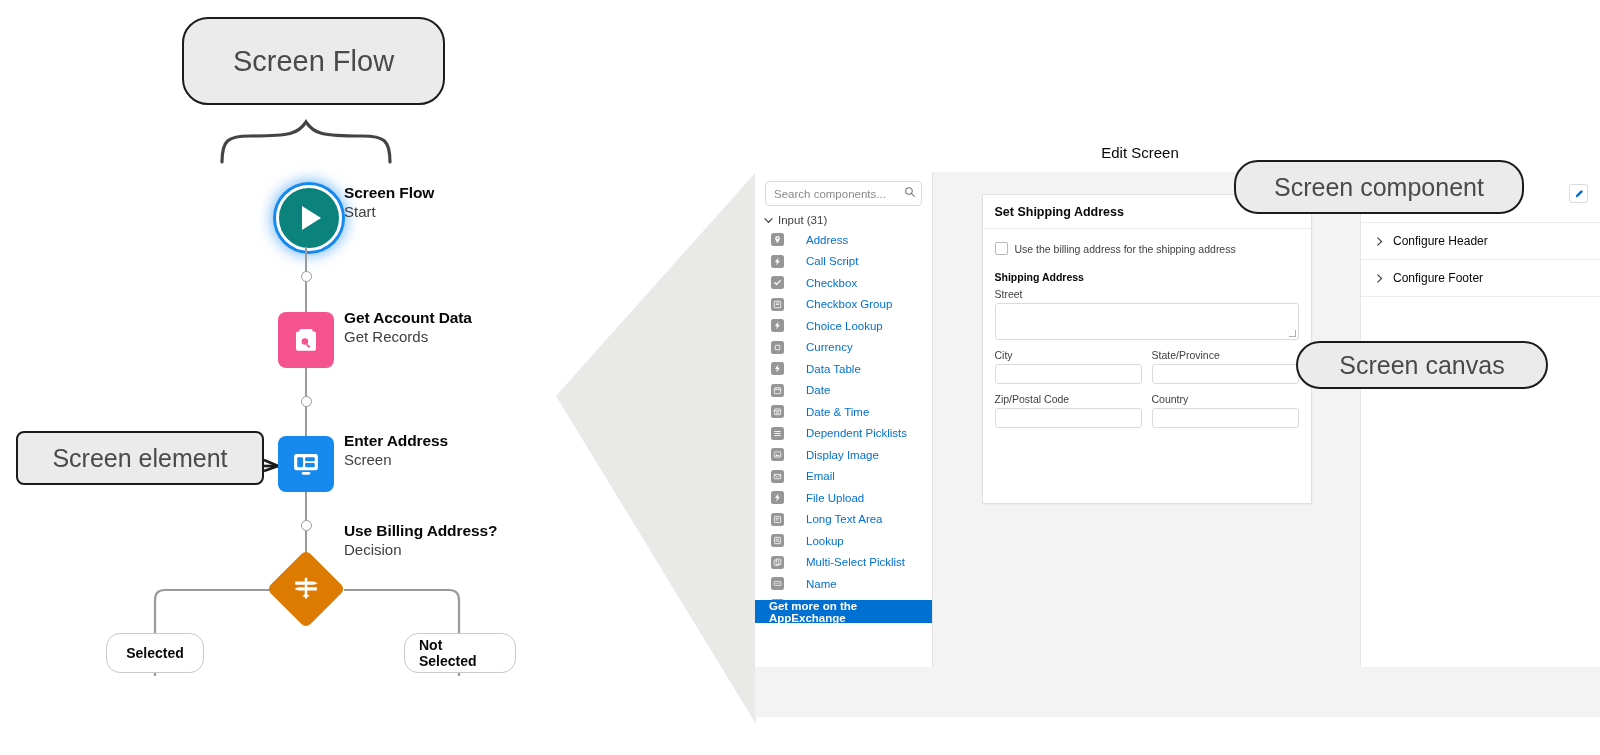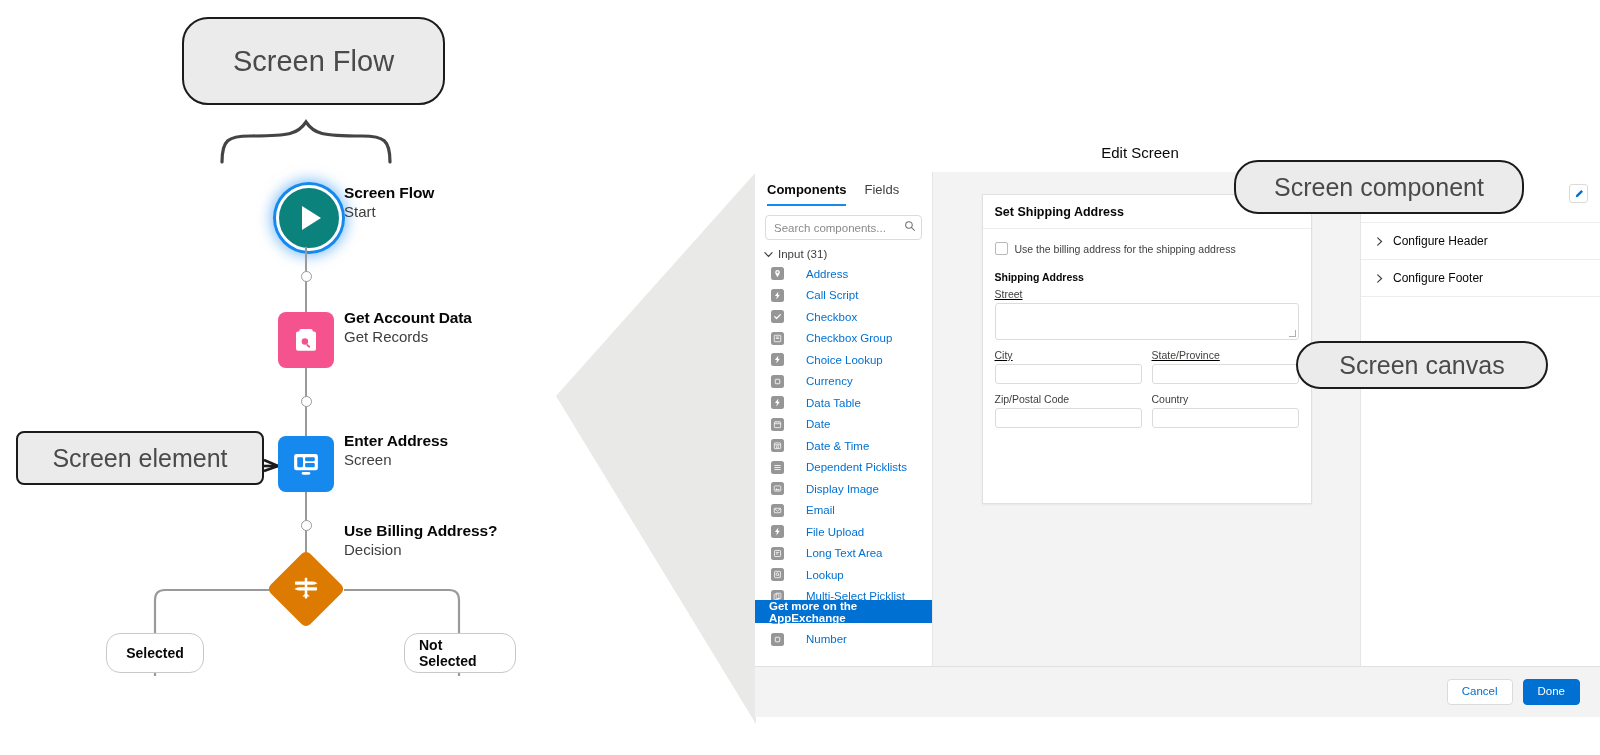--- a/index.html
+++ b/index.html
@@ -134,21 +134,21 @@
   .fld-box{border:1px solid #dddbda;border-radius:3px;background:#fff;box-sizing:border-box;}
   .fld-box.ta{height:37px;position:relative;}
   .fld-box.ta:after{
     content:"";position:absolute;right:2px;bottom:2px;width:6px;height:6px;
     border-right:1px solid #b0b0b0;border-bottom:1px solid #b0b0b0;
     transform:skewX(0deg);
   }
   .fld-box.inp{height:20px;}
   .two-col{display:flex;gap:10px;}
   .two-col>div{flex:1;}
-  .mb10{margin-bottom:9px;text-decoration:underline;}
+  .mb10{margin-bottom:9px;}
   #card-footer{
     border-top:1px solid #ededed;padding:9px 12px;display:flex;align-items:center;
   }
   .btn{
     border:1px solid #dddbda;background:#fff;color:#0070d2;border-radius:4px;
     font-size:11px;padding:4px 11px;cursor:pointer;font-family:"Liberation Sans",sans-serif;
     line-height:1.2;
   }
   .btn.primary{background:#0070d2;border-color:#0070d2;color:#fff;}
   .spacer{flex:1;}
@@ -287,28 +287,20 @@
 </svg>
 
 <div class="abs" id="screen-title">
   <span>Edit Screen</span>
 </div>
 
 <div class="abs" id="editor-panel">
   <div id="panel-body">
 
     <div id="palette">
-      <div id="palette-tabs">
-        <div class="ptab active">
-          <span>Components</span>
-        </div>
-        <div class="ptab">
-          <span>Fields</span>
-        </div>
-      </div>
 
       <div id="search-wrap">
         <input id="search-input" type="text" placeholder="Search components..." style="">
         <svg class="search-glyph" viewBox="0 0 16 16">
           <circle cx="6.6" cy="6.6" r="4.4" fill="none" stroke="#706e6b" stroke-width="1.4"></circle>
           <line x1="9.9" y1="9.9" x2="14" y2="14" stroke="#706e6b" stroke-width="1.4" stroke-linecap="round"></line>
         </svg>
       </div>
 
       <div class="group-head">
@@ -551,26 +543,20 @@
       </div>
       <div class="prop-row">
         <svg class="chev-r" viewBox="0 0 10 12">
           <path d="M3,2 L7.3,6 L3,10" fill="none" stroke="#3e3e3c" stroke-width="1.3" stroke-linecap="round"></path>
         </svg>
         <span>Configure Footer</span>
       </div>
     </div>
   </div>
 
-  <div id="panel-footer">
-    <span id="footer-btns" style="display:flex;gap:10px;">
-      <button class="btn">Cancel</button>
-      <button class="btn primary">Done</button>
-    </span>
-  </div>
 </div>
 
 <div class="callout" id="callout-screen-component">
   <span>Screen component</span>
 </div>
 <div class="callout" id="callout-screen-canvas">
   <span>Screen canvas</span>
 </div>
 
 </body></html>

